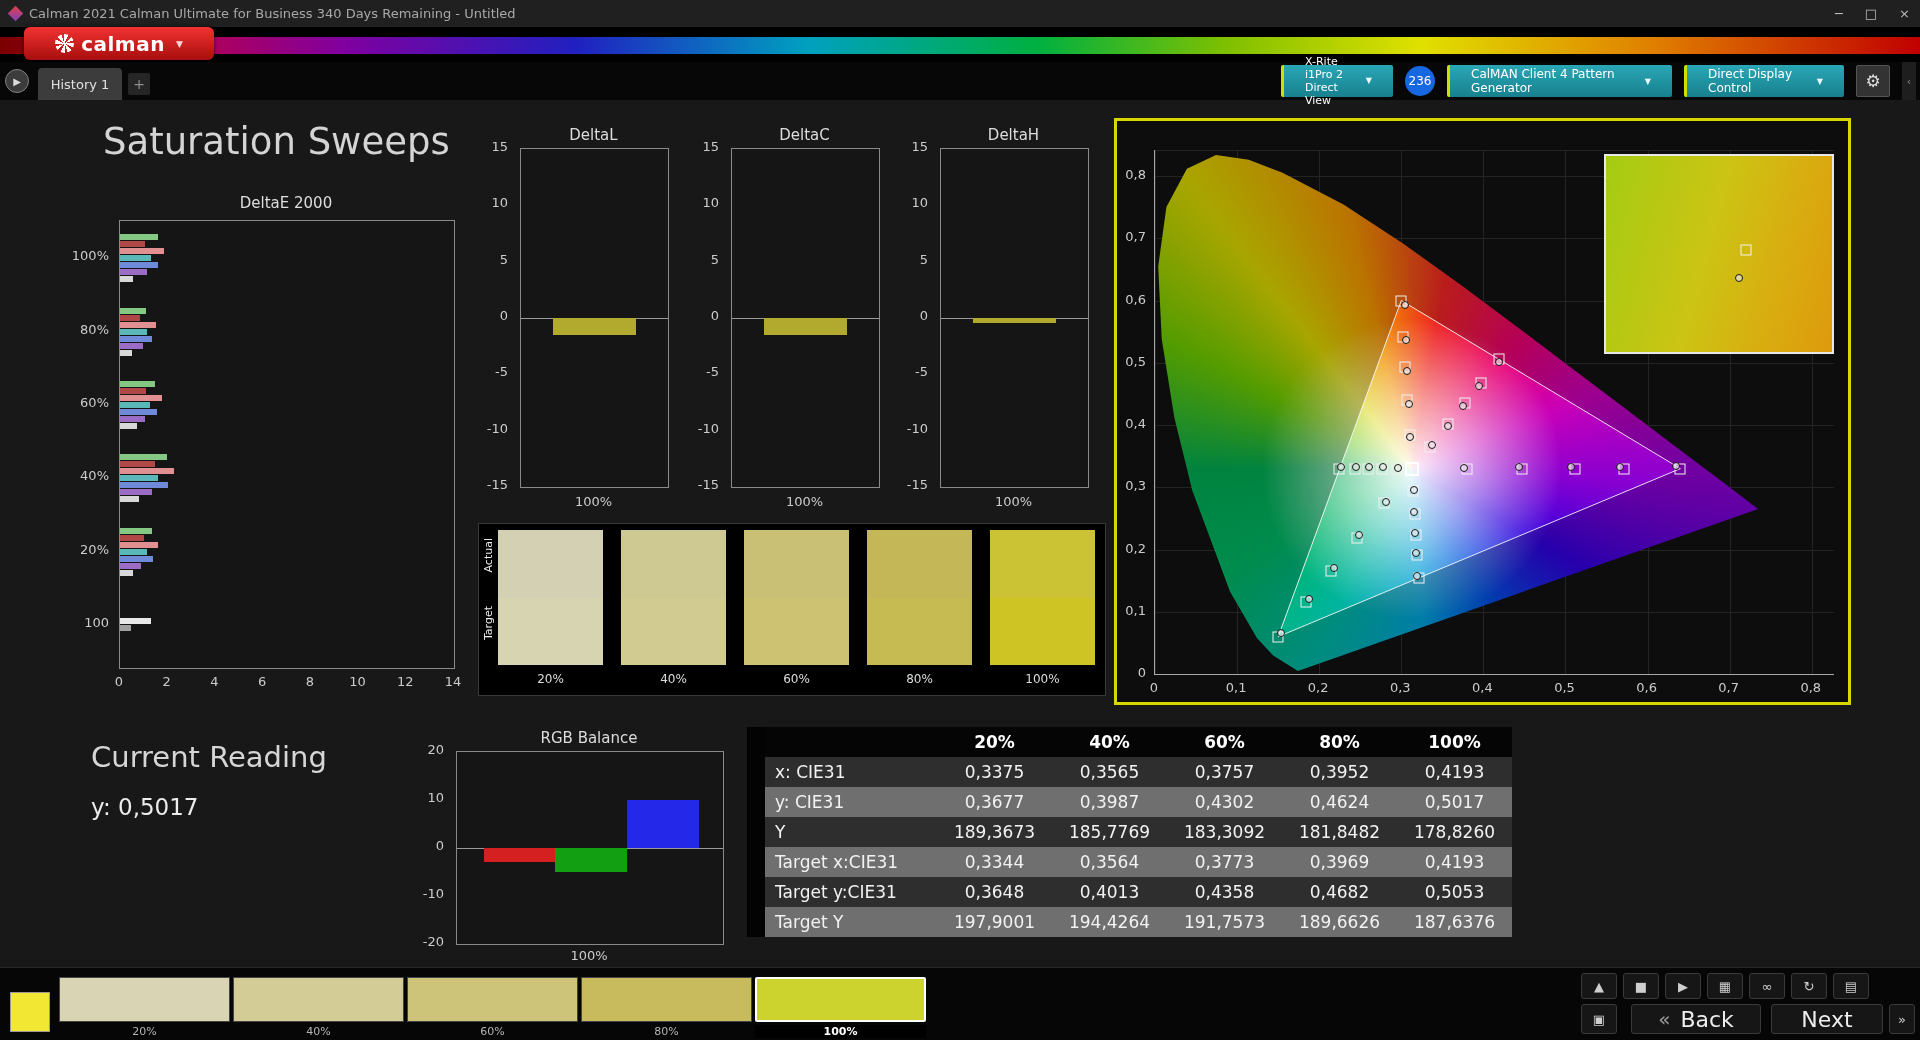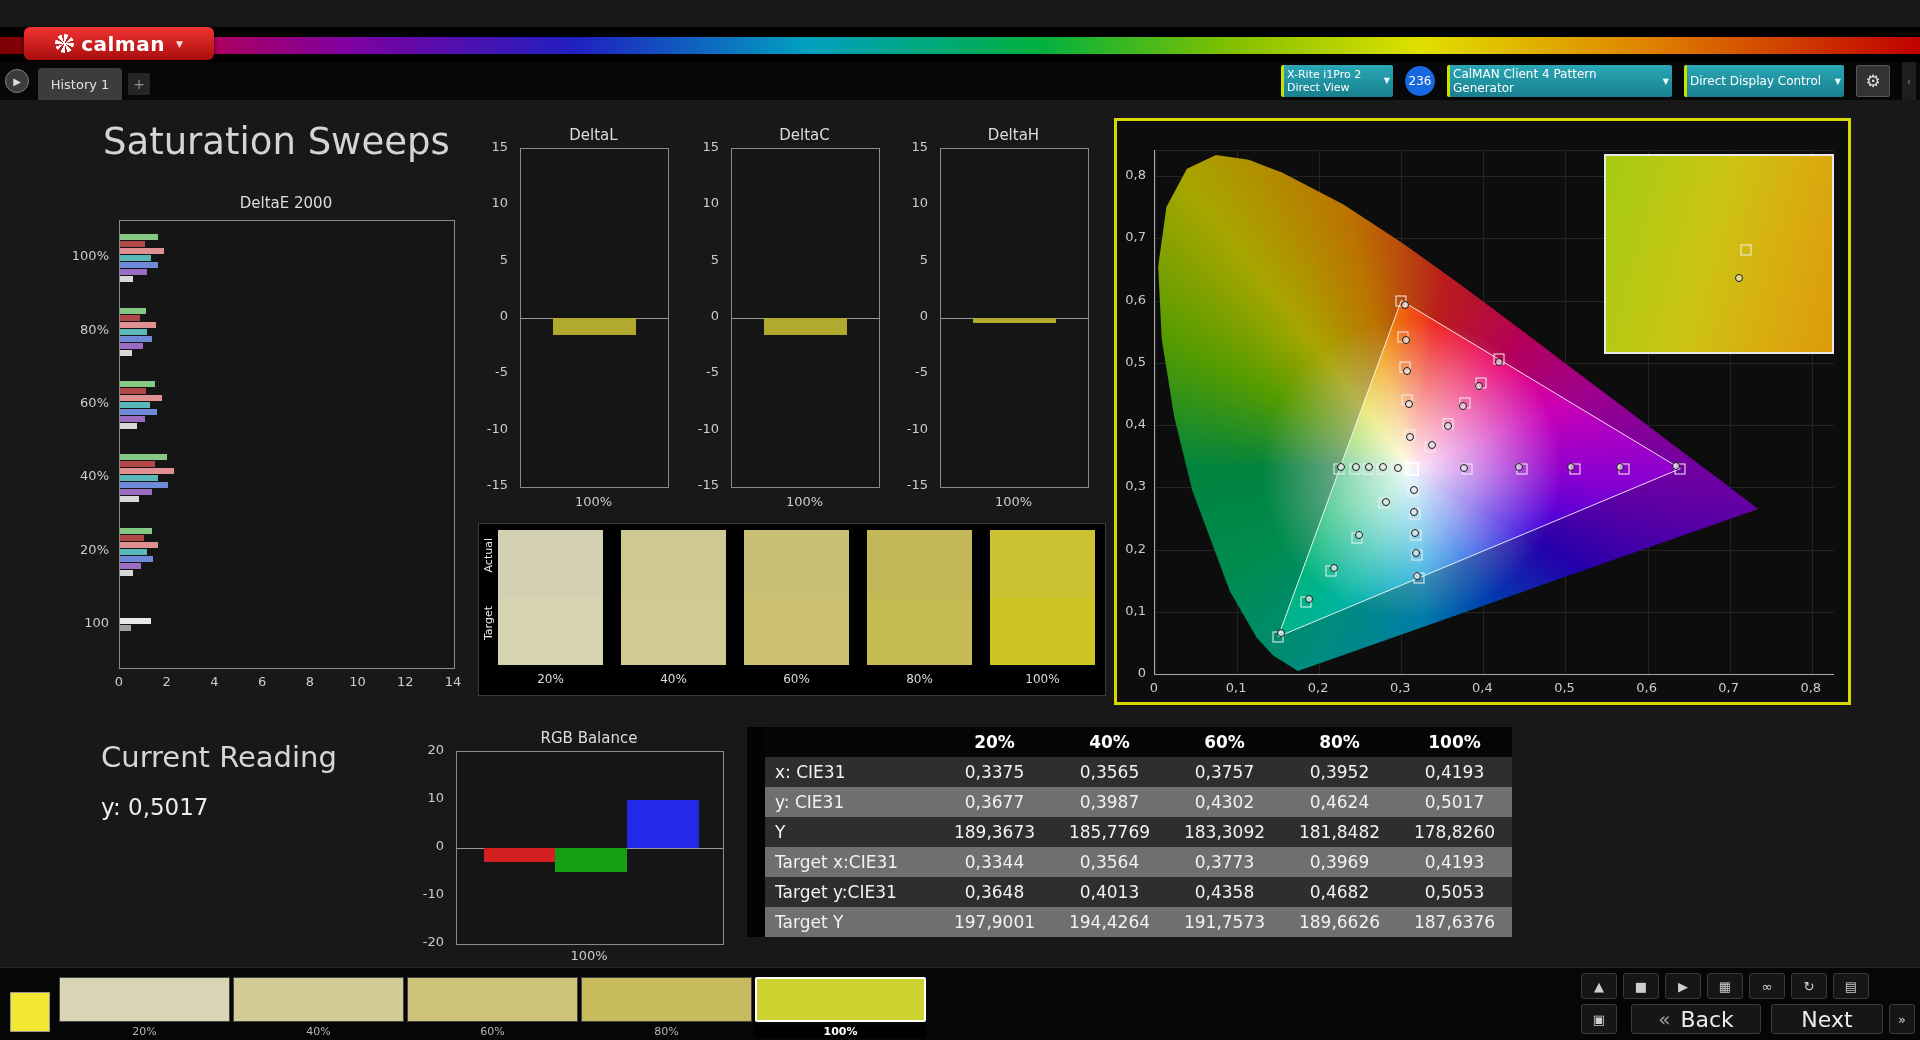--- a/index.html
+++ b/index.html
@@ -31,21 +31,21 @@
   #hist-nav{position:absolute;left:5px;top:7px;width:24px;height:24px;border-radius:50%;
             background:#3c3c3c;border:1px solid #808080;color:#ddd;font-size:10px;
             display:flex;align-items:center;justify-content:center;box-sizing:border-box;}
   #tab-history{position:absolute;left:38px;top:6px;width:84px;height:32px;background:#3c3c3c;
                border-radius:4px 4px 0 0;display:flex;align-items:center;justify-content:center;
                font-size:13px;color:#e0e0e0;}
   #tab-add{position:absolute;left:128px;top:11px;width:22px;height:22px;background:#262626;
            color:#909090;display:flex;align-items:center;justify-content:center;font-size:14px;border-radius:2px;}
   #tab-right{position:absolute;right:0;top:0;height:38px;display:flex;align-items:center;gap:12px;padding-right:4px;}
   .dd{background:linear-gradient(#2aa7b6,#17808e);border-left:3px solid #cde000;height:32px;
-      display:flex;align-items:center;padding:0 3px;box-sizing:border-box;color:#fff;border-radius:2px;}
+      display:flex;align-items:center;padding:0 21px;box-sizing:border-box;color:#fff;border-radius:2px;}
   .dd .dd-arrow{margin-left:auto;font-size:8px;color:#eafcff;padding-left:6px;}
   #dd-meter{width:112px;font-size:11px;line-height:1.2;}
   #dd-pattern{width:225px;font-size:12px;}
   #dd-display{width:160px;font-size:12px;}
   #badge{width:30px;height:30px;border-radius:50%;background:#1668e0;color:#fff;font-size:12px;
          display:flex;align-items:center;justify-content:center;}
   #gear-btn{width:34px;height:32px;background:#333;border:1px solid #555;color:#ddd;font-size:17px;
             display:flex;align-items:center;justify-content:center;box-sizing:border-box;border-radius:2px;}
   #edge-btn{width:14px;height:38px;background:#1e1e1e;color:#888;font-size:11px;
             display:flex;align-items:center;justify-content:center;}
@@ -99,21 +99,21 @@
   #cie-svg{position:absolute;inset:0;}
   .mk-sq{position:absolute;width:11px;height:11px;border:1.5px solid #f2f2f2;box-sizing:border-box;transform:translate(-50%,-50%);}
   .mk-wp{position:absolute;width:14px;height:14px;border:2px solid #ffffff;box-sizing:border-box;transform:translate(-50%,-50%);}
   .mk-ci{position:absolute;width:8px;height:8px;border-radius:50%;border:1.5px solid #181818;background:rgba(235,235,235,.65);box-sizing:border-box;transform:translate(-50%,-50%);}
   #cie-ylab{position:absolute;left:0;top:29px;width:33px;height:524px;}
   #cie-xlab{position:absolute;left:37px;top:559px;width:679px;height:18px;}
   #cie-inset{position:absolute;left:487px;top:33px;width:230px;height:200px;border:2px solid #e8e8e8;box-sizing:border-box;
              background:linear-gradient(105deg,#a4cc12,#ccc414 45%,#d8ae10 72%,#de9a0c);}
 
   
-  #cur-read{position:absolute;left:101px;top:740px;}
+  #cur-read{position:absolute;left:91px;top:740px;}
   #cur-title{font-size:29px;color:#d6d6d6;margin-bottom:12px;}
   .cur-line{font-size:23px;color:#ececec;line-height:43px;}
 
   
   #rgb-title{position:absolute;left:456px;top:729px;width:266px;text-align:center;font-size:15px;color:#ddd;}
   #rgb-plot{position:absolute;left:456px;top:751px;width:266px;height:192px;border:1px solid #8a8a8a;background:#151515;}
   #rgb-ylab{position:absolute;left:404px;top:751px;width:46px;height:192px;}
   #rgb-xlab{position:absolute;left:456px;top:948px;width:266px;text-align:center;font-size:13px;color:#ccc;}
   .rgb-bar{position:absolute;}
 
@@ -140,20 +140,29 @@
   .bb-top{top:5px;width:36px;height:26px;}
   .bb-low{top:36px;height:30px;}
   .bb-navtxt{font-size:22px;color:#eee;gap:10px;}
   .chev{color:#999;font-size:20px;}
 </style>
 </head>
 <body>
 
 <div id="root">
 
+  <div id="titlebar">
+    <div class="app-icon"></div>
+    <span>Calman 2021 Calman Ultimate for Business 340 Days Remaining  - Untitled</span>
+    <div id="winbtns">
+      <span>─</span>
+      <span>□</span>
+      <span>×</span>
+    </div>
+  </div>
 
   <div id="logorow">
     <div id="rainbow"></div>
     <div id="logo">
       <span class="logo-icon"></span>
       <span class="logo-text">calman</span>
       <span class="logo-arrow">▼</span>
     </div>
   </div>
 

